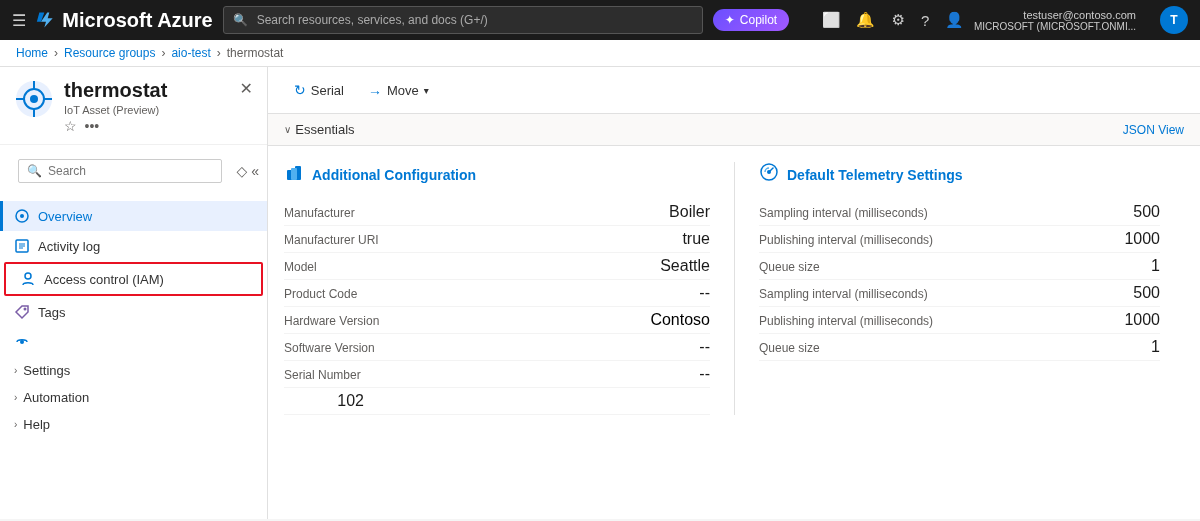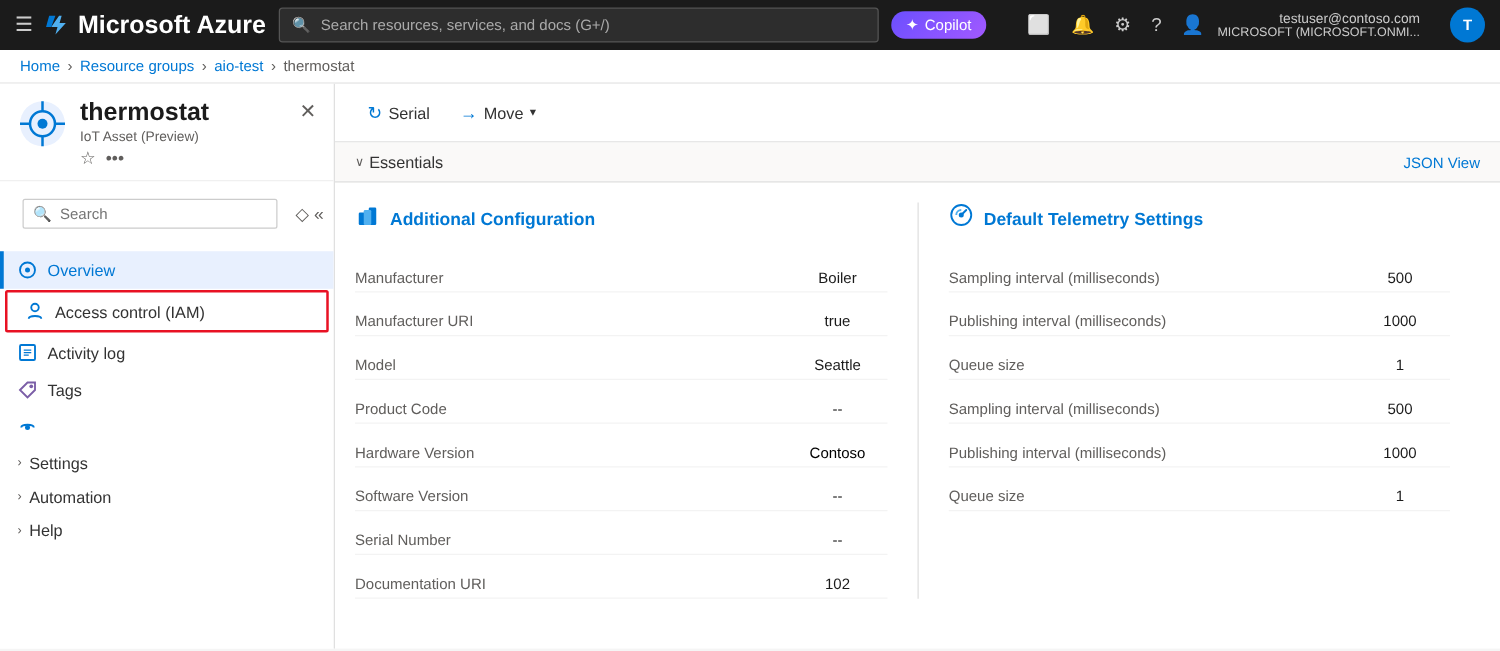--- a/index.html
+++ b/index.html
@@ -101,21 +101,21 @@
     }
     .section { padding-right: 24px; }
     .section-right { padding-left: 24px; border-left: 1px solid #e0e0e0; }
 
     .section-header { display: flex; align-items: center; gap: 8px; margin-bottom: 12px; }
     .section-icon { font-size: 18px; }
     .section-title { font-size: 14px; font-weight: 600; color: #0078d4; }
 
     .field-row { display: flex; align-items: baseline; justify-content: space-between; padding: 4px 0; border-bottom: 1px solid #f3f3f3; }
     .field-label { color: #605e5c; font-size: 12px; flex: 1; }
-    .field-value { font-size: 12px; color: #1b1b1b; min-width: 80px; text-align: center; margin-top: 12px; }
+    .field-value { font-size: 16px; color: #1b1b1b; min-width: 80px; text-align: right; }
     .field-value.link { color: #000000; cursor: pointer; }
 
     .section-header-2 { display: flex; align-items: center; gap: 8px; margin-top: 16px; margin-bottom: 12px; }
   </style>
 </head>
 <body>
 
 <div class="top-nav">
   <span class="hamburger">☰</span>
   <div class="azure-logo">
@@ -197,40 +197,40 @@
       <div class="sidebar-item active">
         <span class="item-icon">
           <svg width="16" height="16" viewBox="0 0 16 16">
               <circle cx="8" cy="8" r="6" fill="none" stroke="#0078d4" stroke-width="1.5"></circle>
               <circle cx="8" cy="8" r="2" fill="#0078d4"></circle>
             </svg>
         </span>
         <span>Overview</span>
       </div>
 
-      <div class="sidebar-item access-control-item">
-        <span class="item-icon">
-          <svg width="16" height="16" viewBox="0 0 16 16">
-              <circle cx="8" cy="5" r="3" fill="none" stroke="#0078d4" stroke-width="1.5"></circle>
-              <path d="M3 14c0-3 10-3 10 0" fill="none" stroke="#0078d4" stroke-width="1.5"></path>
-            </svg>
-        </span>
-        <span>Access control (IAM)</span>
-      </div>
-
       <div class="sidebar-item">
         <span class="item-icon">
           <svg width="16" height="16" viewBox="0 0 16 16">
               <rect x="2" y="2" width="12" height="12" rx="1" fill="none" stroke="#0078d4" stroke-width="1.5"></rect>
               <line x1="5" y1="6" x2="11" y2="6" stroke="#0078d4" stroke-width="1"></line>
               <line x1="5" y1="8" x2="11" y2="8" stroke="#0078d4" stroke-width="1"></line>
               <line x1="5" y1="10" x2="9" y2="10" stroke="#0078d4" stroke-width="1"></line>
             </svg>
         </span>
         <span>Activity log</span>
+      </div>
+
+      <div class="sidebar-item access-control-item">
+        <span class="item-icon">
+          <svg width="16" height="16" viewBox="0 0 16 16">
+              <circle cx="8" cy="5" r="3" fill="none" stroke="#0078d4" stroke-width="1.5"></circle>
+              <path d="M3 14c0-3 10-3 10 0" fill="none" stroke="#0078d4" stroke-width="1.5"></path>
+            </svg>
+        </span>
+        <span>Access control (IAM)</span>
       </div>
 
       <div class="sidebar-item">
         <span class="item-icon">
           <svg width="16" height="16" viewBox="0 0 16 16">
               <polygon points="2,8 8,2 14,2 14,8 8,14" fill="none" stroke="#7b5ea7" stroke-width="1.5"></polygon>
               <circle cx="11" cy="5" r="1.5" fill="#7b5ea7"></circle>
             </svg>
         </span>
         <span>Tags</span>
@@ -320,21 +320,20 @@
           </div>
           <div class="field-row">
             <span class="field-label">Software Version</span>
             <span class="field-value">--</span>
           </div>
           <div class="field-row">
             <span class="field-label">Serial Number</span>
             <span class="field-value">--</span>
           </div>
           <div class="field-row">
-            <span class="field-label">Documentation URI</span>
             <span class="field-value">102</span>
           </div>
         </div>
       </div>
 
       <div class="section section-right">
 
         <div class="section-header">
           <span class="section-icon">
             <svg width="20" height="20" viewBox="0 0 20 20">

